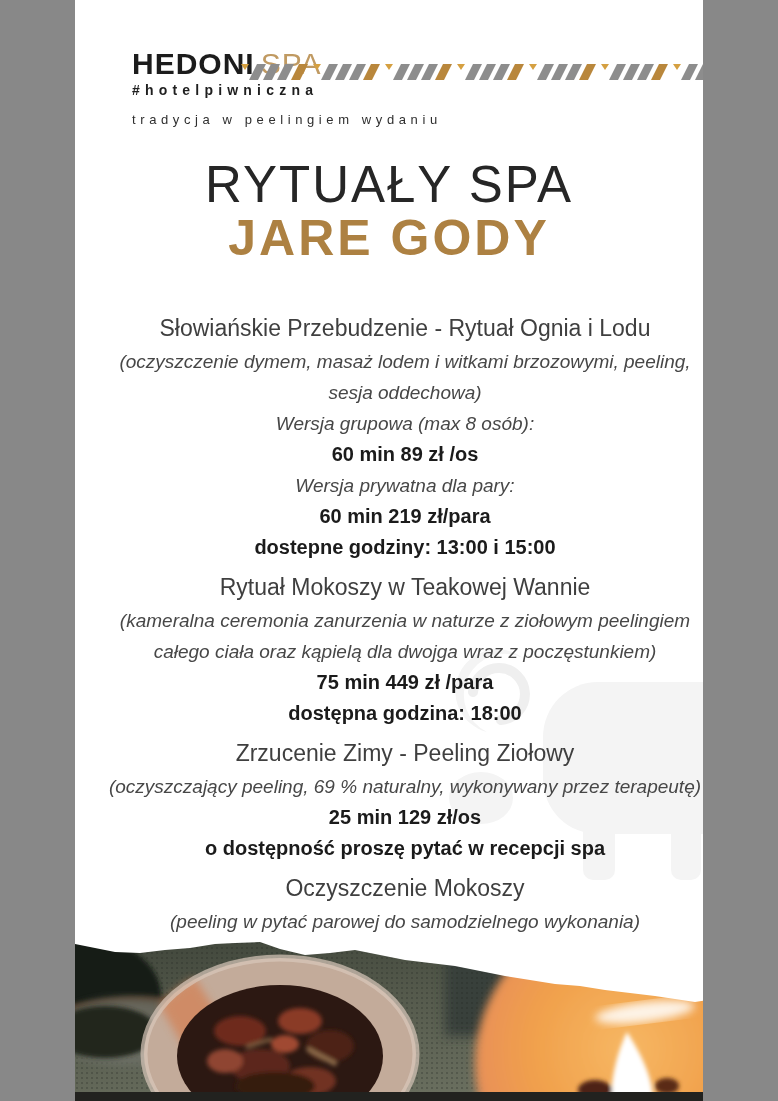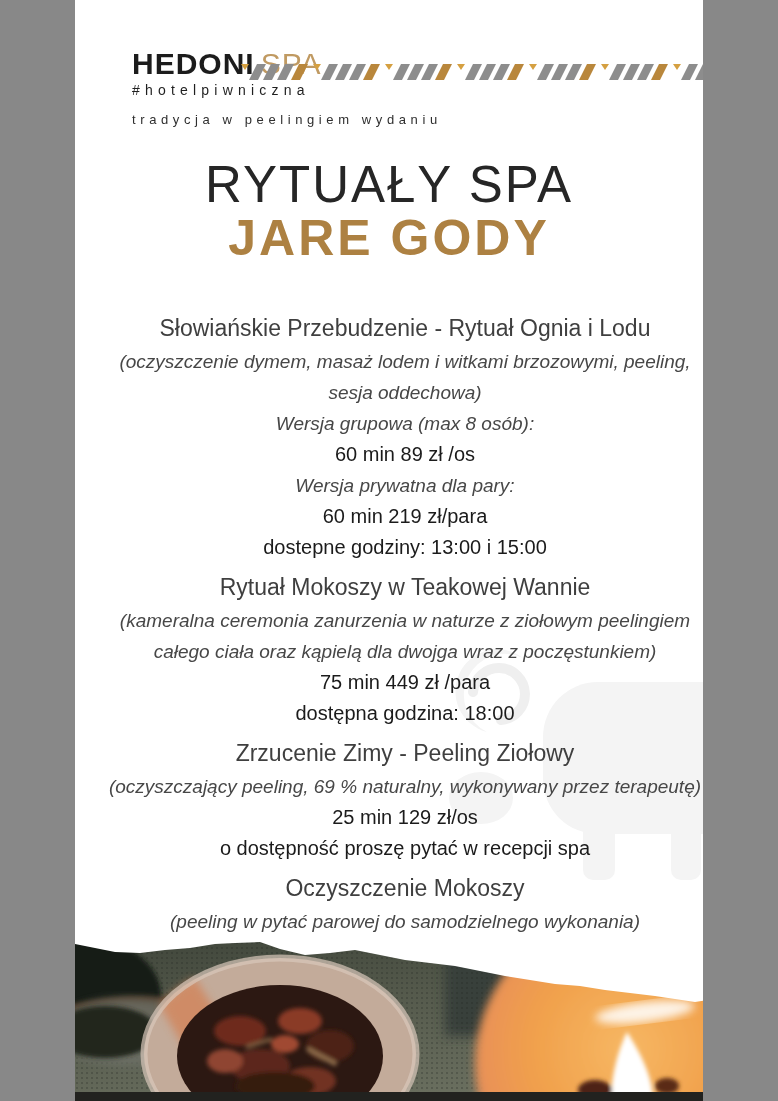--- a/index.html
+++ b/index.html
@@ -5,36 +5,36 @@
   html,body{margin:0;padding:0;background:#888;}
   .page{
     position:relative;width:628px;height:1101px;margin:0 auto;
     background:#ffffff;overflow:hidden;
     font-family:"Liberation Sans", sans-serif;
   }
   
   .logo{position:absolute;left:57px;top:48px;}
   .logo-row{font-size:30px;font-weight:800;letter-spacing:1px;color:#1c1c1c;line-height:32px;}
   .logo-row .accent{font-weight:400;color:#c09a62;margin-left:6px;}
-  .hashtag{font-size:14px;font-weight:400;letter-spacing:5.2px;color:#1f1f1f;margin-top:2px;}
+  .hashtag{font-size:14px;font-weight:700;letter-spacing:5.2px;color:#1f1f1f;margin-top:2px;}
   .tagline{font-size:13px;font-weight:400;letter-spacing:4.6px;color:#2e2e2e;margin-top:14px;white-space:nowrap;}
   .stripe{position:absolute;right:0;top:64px;width:462px;height:16px;}
   
   .title{position:absolute;top:158px;left:0;width:100%;text-align:center;}
   .title-line1{font-size:51px;font-weight:300;letter-spacing:2px;color:#262626;line-height:54px;}
   .title-line2{font-size:50px;font-weight:800;letter-spacing:3px;color:#ad8142;line-height:52px;}
   
   .watermark{position:absolute;right:0;top:640px;pointer-events:none;}
   
   .menu{position:absolute;top:310px;left:16px;width:100%;text-align:center;}
   .treatment{margin:0 0 6px 0;}
   .treatment .heading{font-size:23px;font-weight:400;color:#3f3f3f;line-height:36px;}
   .treatment .line{line-height:31px;}
   .treatment .line.italic{font-style:italic;font-size:19px;color:#474747;}
-  .treatment .line.bold{font-weight:400;font-size:20px;color:#1b1b1b;}
+  .treatment .line.bold{font-weight:700;font-size:20px;color:#1b1b1b;}
   
   .photo{position:absolute;left:0;top:936px;width:778px;height:165px;}
 </style>
 </head>
 <body>
 
 <div class="page">
 
   <div class="logo">
     <div class="logo-row">

